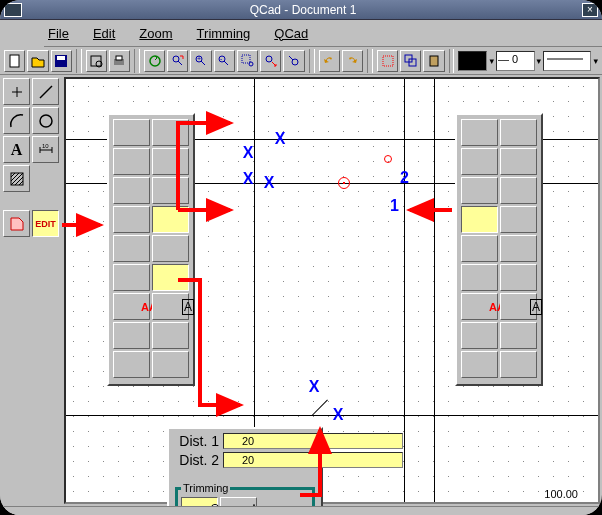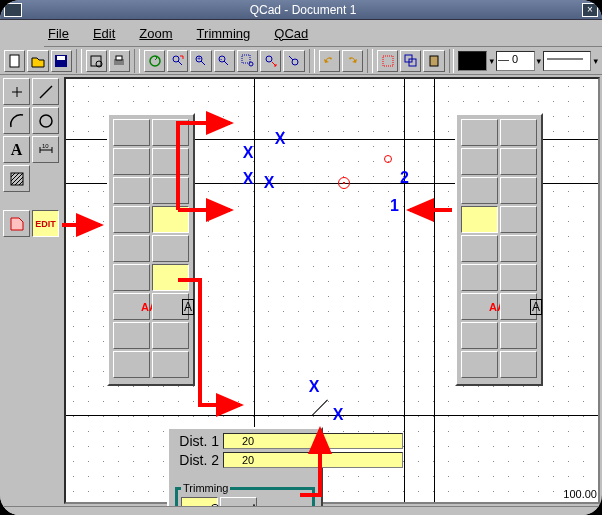--- a/index.html
+++ b/index.html
@@ -26,21 +26,21 @@
   .small-label { font-size:9px; color:#d00000; font-weight:bold;}
   
   .canvas-wrap { flex:1; position:relative; background:#fff; border:2px inset #808080; margin:2px 2px 16px 2px; overflow:hidden;}
   .canvas { position:relative; width:100%; height:100%; background:#fff; background-image: radial-gradient(#888 0.5px, transparent 0.5px); background-size:15px 15px;}
   .vline { position:absolute; top:0; height:100%; width:1px; background:#000; }
   .hline { position:absolute; left:0; width:100%; height:1px; background:#000; }
   .xmark { position:absolute; color:#0000ff; font-weight:bold; font-size:16px; font-family:Arial; transform:translate(-50%,-50%);}
   .nmark { position:absolute; color:#0000ff; font-weight:bold; font-size:16px; }
   .omark { position:absolute; width:12px; height:12px; border:1px solid #ff0000; border-radius:50%; transform:translate(-50%,-50%);}
   .omark.small { width:8px;height:8px;}
-  .coord { position:absolute; bottom:2px; right:1px; font-size:11px; color:#000; background:#fff;}
+  .coord { position:absolute; bottom:2px; right:20px; font-size:11px; color:#000; background:#fff;}
   .mode-label { position:absolute; bottom:8px; right:8px; color:#ff0000; font-weight:bold; font-size:18px; font-style:italic; background:#fff; padding:2px 6px; border:1px solid #808080;}
   
   .float-palette { position:absolute; background:#c0c0c0; border:2px solid; border-color:#fff #404040 #404040 #fff; padding:4px;}
   .float-palette .tool-row { display:flex; gap:2px; margin-bottom:2px;}
   .pal-btn { width:27px; height:27px; background:#c0c0c0; border:1px solid; border-color:#fff #606060 #606060 #fff; display:flex; align-items:center; justify-content:center;padding-left:35px;}
   .pal-btn.sel { background:#ffff99; border-color:#606060 #fff #fff #606060;}
   
   .trim-panel { position:absolute; background:#c0c0c0; border:2px solid; border-color:#fff #404040 #404040 #fff; padding:4px 6px 6px; width:156px;}
   .trim-panel .frow { display:flex; align-items:center; margin-bottom:3px; gap:4px;}
   .trim-panel .flbl { font-size:14px; flex:0 0 44px; text-align:right;}

